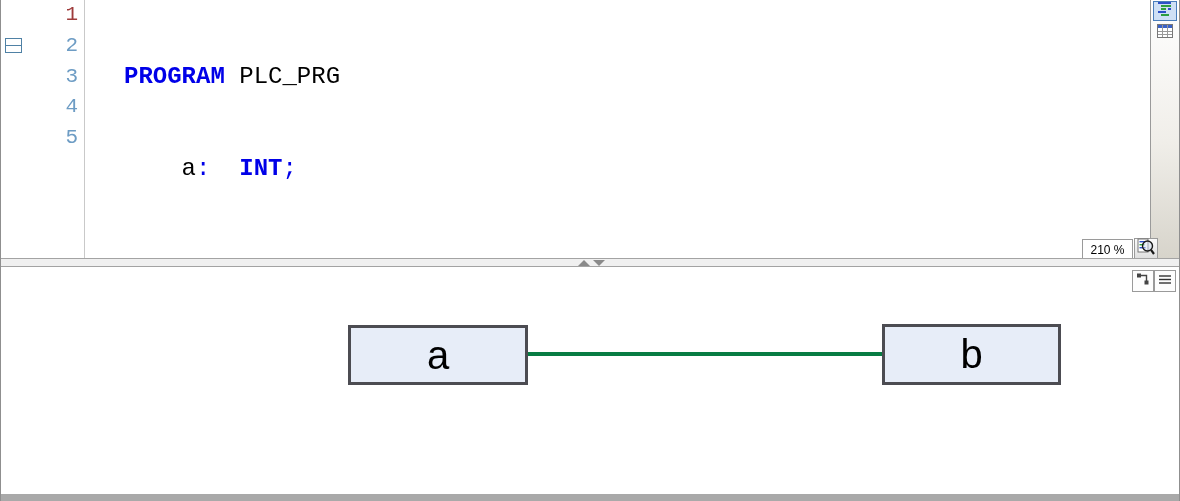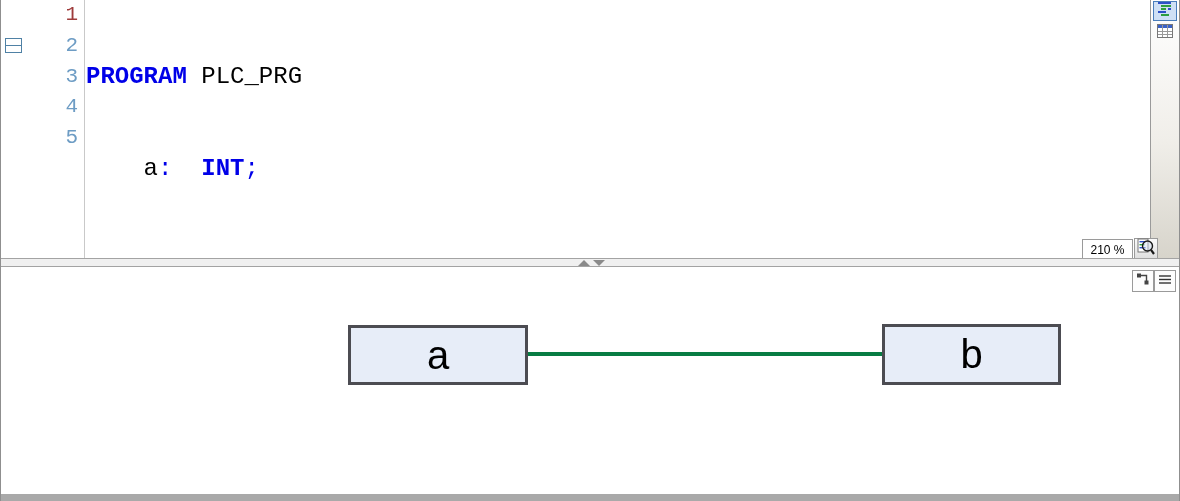--- a/index.html
+++ b/index.html
@@ -24,21 +24,21 @@
 
   .line-numbers {
     position:absolute; left:26px; top:0; width:58px; height:258px;
     border-right:1px solid #c9c9c9; text-align:right; padding-right:6px;
     font-family:"Liberation Mono", monospace; font-size:21px; line-height:30.8px;
     color:#6d9cc4;
   }
   .num.current { color:#9e3b3b; }
 
   .code {
-    position:absolute; left:85px; top:0; right:30px; height:258px; 
+    position:absolute; left:85px; top:0; right:30px; height:258px; padding-left:38px;
     font-family:"Liberation Mono", monospace; font-size:24px; line-height:30.8px;
     color:#000; white-space:pre; overflow:hidden;
   }
   .tok.kw { color:#0000e8; font-weight:bold; }
   .tok.op { color:#0000e8; }
 
   .right-strip {
     position:absolute; right:0; top:0; width:29px; height:258px;
     background:linear-gradient(180deg,#ffffff 0%,#f0eee9 55%,#d7d4cb 100%);
     border-left:1px solid #9a9a9a;

